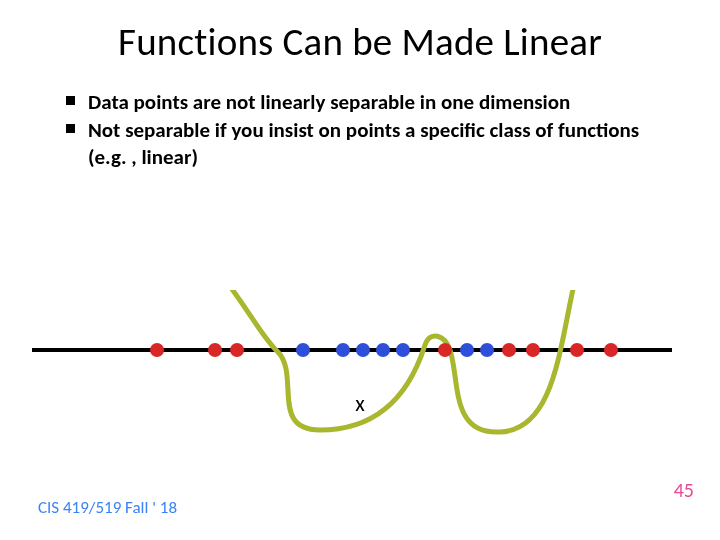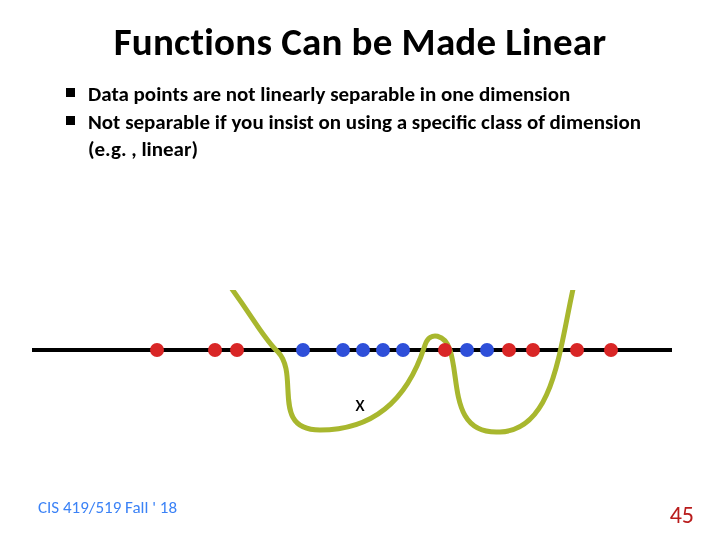--- a/index.html
+++ b/index.html
@@ -11,23 +11,23 @@
     position: relative;
   }
   .slide {
     width: 720px;
     height: 540px;
     position: relative;
     padding: 18px 40px 0 40px;
   }
   .title {
     font-size: 39px;
-    font-weight: 700;
+    font-weight: 400;
     text-align: center;
-    margin: 0 auto 16px auto;
+    margin: 0 auto 24px auto;
     letter-spacing: 0.2px;
   }
   .bullets {
     margin-left: 26px;
     font-size: 21px;
     line-height: 1.25;
   }
   .bullets li {
     list-style: none;
     position: relative;
@@ -87,35 +87,35 @@
   .footer-left {
     position: absolute;
     left: 38px;
     bottom: 22px;
     font-size: 17px;
     color: #3b82f6;
   }
   .footer-right {
     position: absolute;
     right: 26px;
-    bottom: 11px;
-    font-size: 24px;
-    color: #b91c1c;
+    bottom: 38px;
+    font-size: 20px;
+    color: #ec4899;
   }
 </style>
 </head>
 <body>
 
 <div class="slide">
 
   <h1 class="title">Functions Can be Made Linear</h1>
 
   <ul class="bullets">
     <li>Data points are not linearly separable in one dimension</li>
-    <li>Not separable if you insist on using a specific class of dimension (e.g. , linear)</li>
+    <li>Not separable if you insist on points a specific class of functions (e.g. , linear)</li>
   </ul>
 
   <div class="figure">
     <div class="axis-line"></div>
 
     <svg class="curve" viewBox="0 0 720 160">
       <path d="M 210 -30
                C 250 20, 260 45, 278 62
                C 300 85, 270 140, 320 140
                C 400 140, 420 70, 425 55

